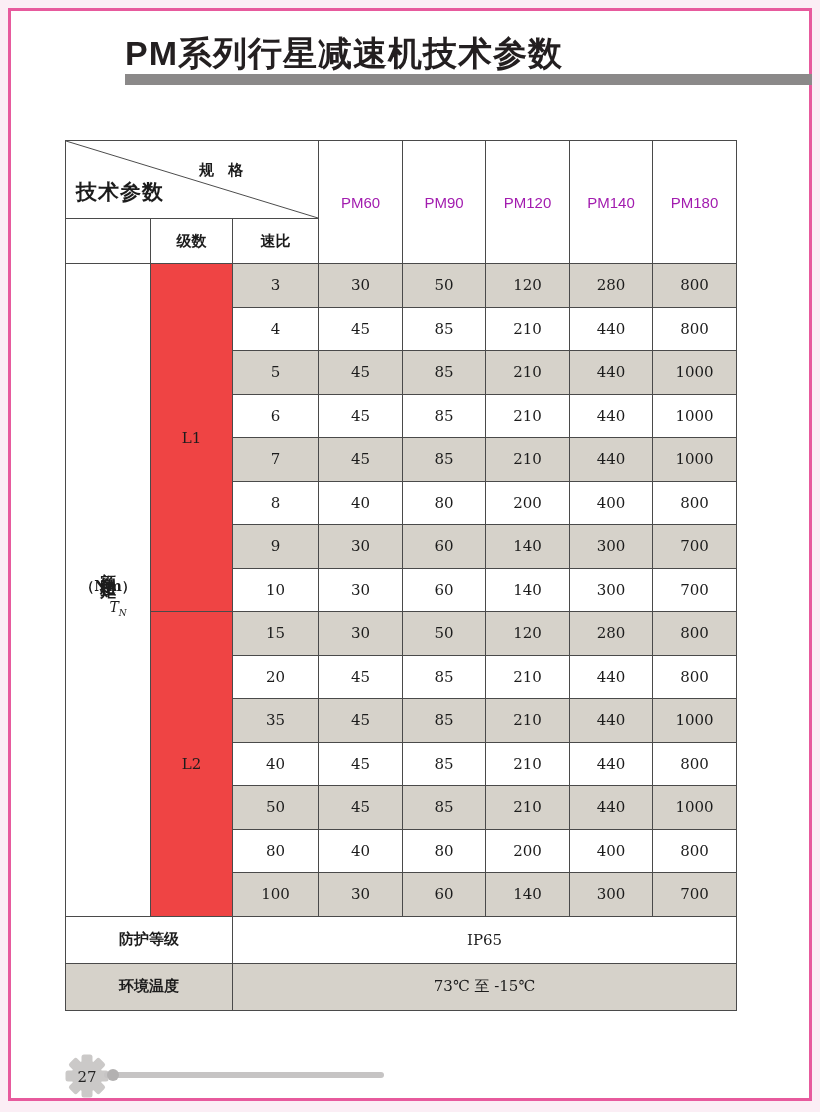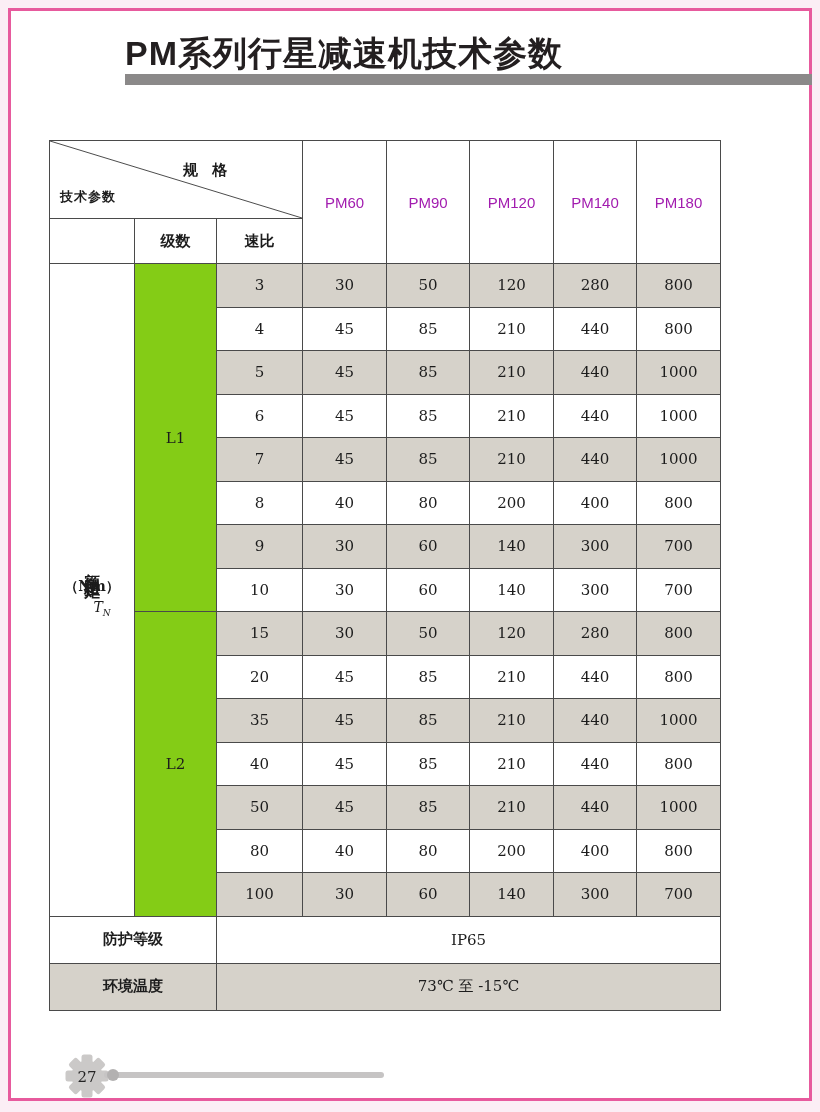--- a/index.html
+++ b/index.html
@@ -28,21 +28,21 @@
   }
   .title-bar{
     position:absolute;
     left:125px; top:74px;
     width:687px; height:11px;
     background:#8b8989;
   }
   
   table.spec{
     position:absolute;
-    left:49px; top:140px;
+    left:65px; top:140px;
     border-collapse:collapse;
     table-layout:fixed;
     width:671px;
     color:#1c1c1c;
   }
   table.spec td{
     border:1px solid #4a4a4a;
     text-align:center;
     vertical-align:middle;
     padding:0;
@@ -59,26 +59,26 @@
     color:#a21caf;
   }
   .diag-cell{position:relative;}
   .diag-cell svg{position:absolute;left:0;top:0;width:100%;height:100%;display:block;}
   .diag-top{
     position:absolute; top:20px; left:133px;
     font-weight:bold; font-size:15px; letter-spacing:5px;
   }
   .diag-bottom{
     position:absolute; bottom:12px; left:10px;
-    font-weight:bold; font-size:13px; letter-spacing:1px;
+    font-weight:bold; font-size:21px; letter-spacing:1px;
   }
   .sub-head{font-weight:bold; font-size:15px;}
   .shaded{background:#d6d2ca;font-family:Liberation Serif, serif;}
   .stage-cell{
-    background:#84cc16;
+    background:#ef4444;
     font-family:"DejaVu Serif",serif;
     font-size:15px;
   }
   .num-cell{
     font-family:"DejaVu Serif",serif;
     font-size:15px;
   }
   .torque-cell{background:#ffffff;}
   .torque-wrap{
     display:flex; flex-direction:column;

